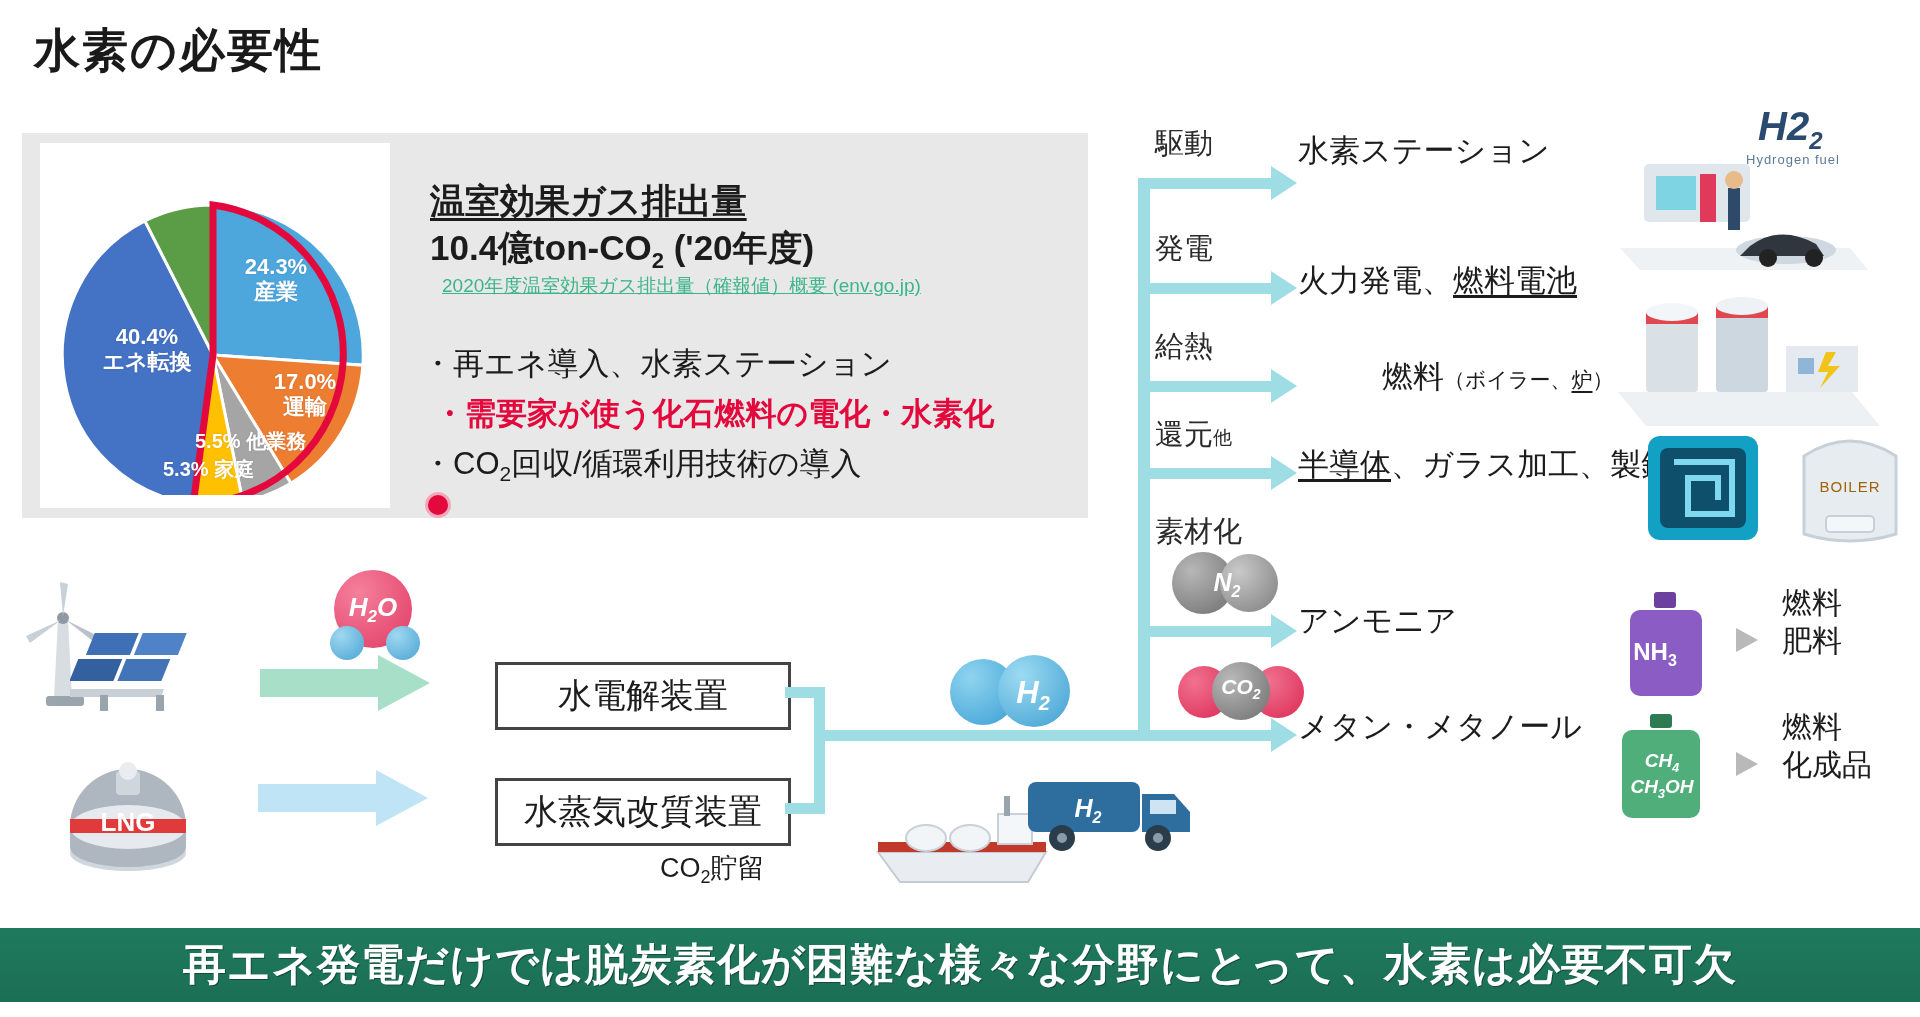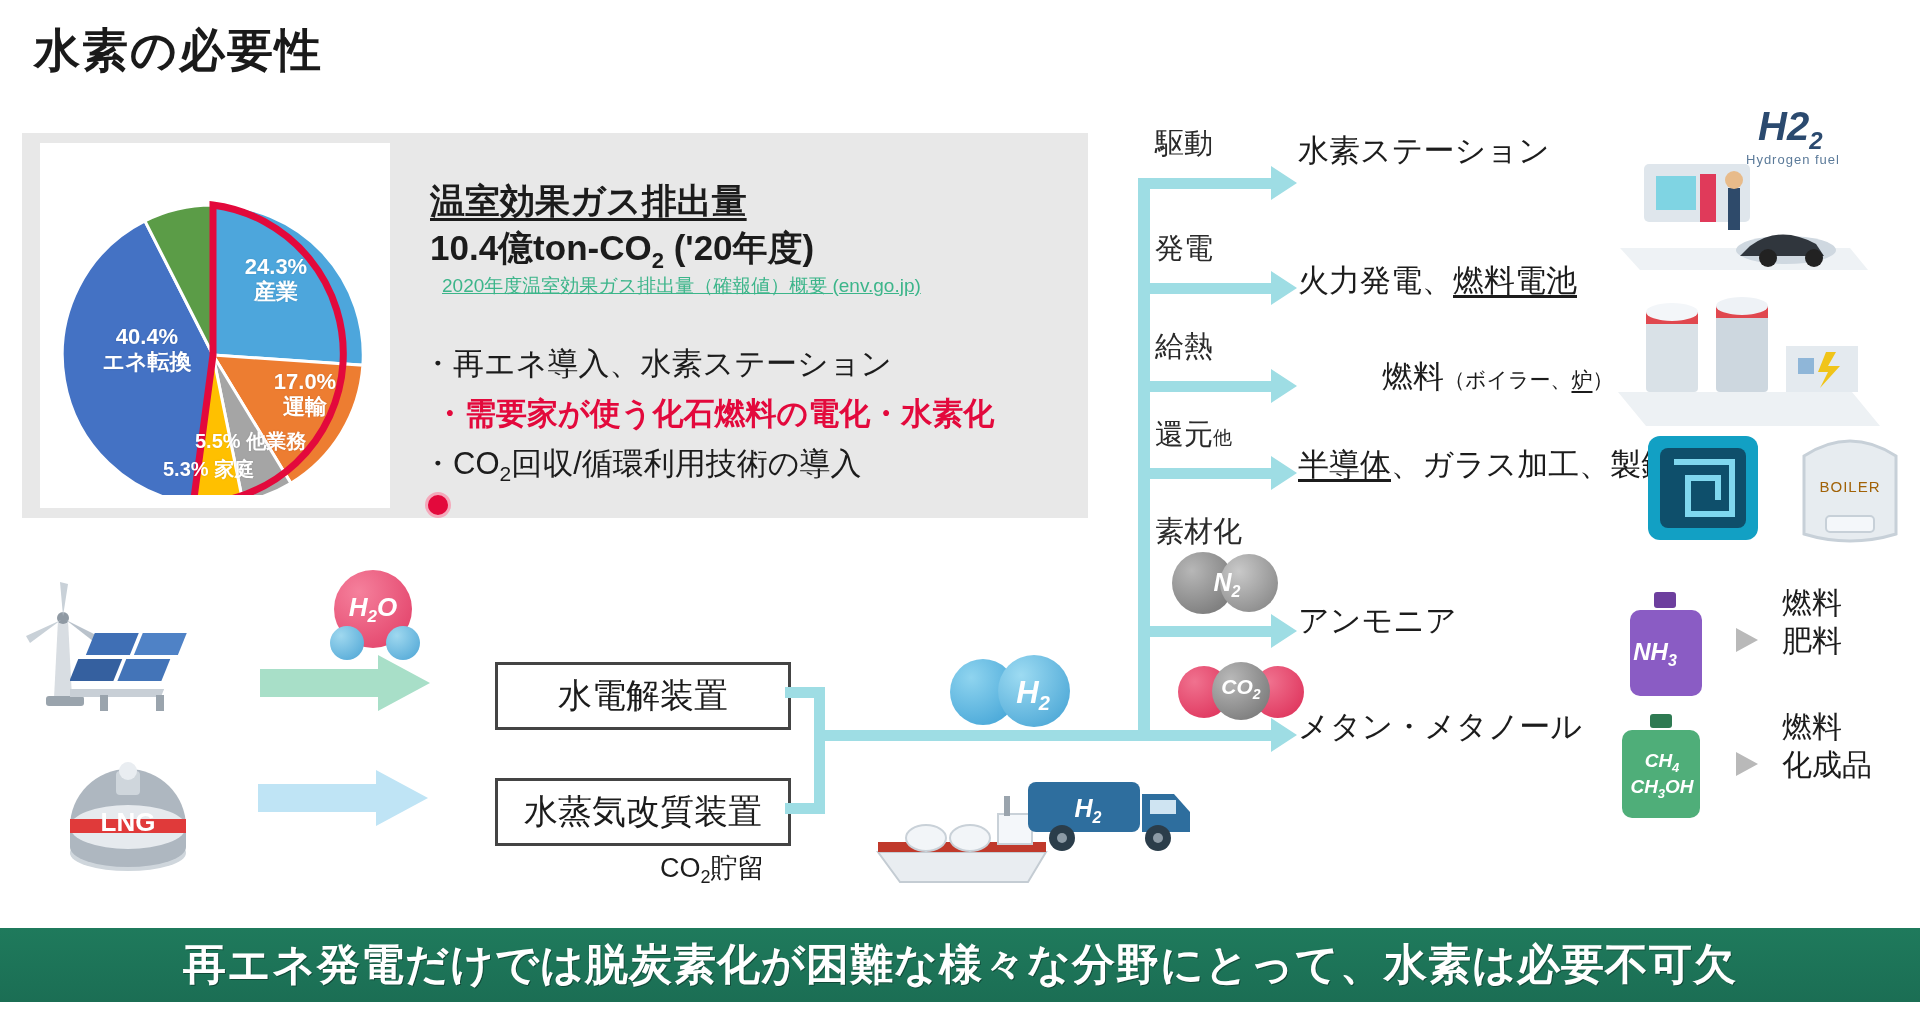--- a/index.html
+++ b/index.html
@@ -384,21 +384,21 @@
     <rect x="36" y="96" width="48" height="16" rx="4" fill="#f4f7fa" stroke="#c7d0d8" stroke-width="2"></rect>
   </svg>
   <div class="abs" style="left:28px;top:58px;width:64px;text-align:center;font-size:15px;color:#a16207;letter-spacing:1px;">BOILER</div>
 </div>
 
 <div class="abs" style="left:1618px;top:590px;width:96px;height:110px;">
   <svg width="96" height="110" viewBox="0 0 96 110">
     <rect x="36" y="2" width="22" height="16" rx="3" fill="#6d3f9e"></rect>
     <path d="M22,20 h52 a10,10 0 0,1 10,10 v66 a10,10 0 0,1 -10,10 h-52 a10,10 0 0,1 -10,-10 v-66 a10,10 0 0,1 10,-10 Z" fill="#8a5cc4"></path>
   </svg>
-  <div class="abs" style="left:12px;top:48px;width:50px;text-align:center;font-size:24px;font-style:italic;font-weight:700;color:#ffffff;">
+  <div class="abs" style="left:12px;top:48px;width:50px;text-align:center;font-size:24px;font-weight:700;color:#ffffff;">
     <span>NH</span><sub style="font-size:16px">3</sub>
   </div>
 </div>
 
 <div class="abs" style="left:1608px;top:712px;width:110px;height:112px;">
   <svg width="110" height="112" viewBox="0 0 110 112">
     <rect x="42" y="2" width="22" height="14" rx="3" fill="#2e7a52"></rect>
     <path d="M24,18 h58 a10,10 0 0,1 10,10 v68 a10,10 0 0,1 -10,10 h-58 a10,10 0 0,1 -10,-10 v-68 a10,10 0 0,1 10,-10 Z" fill="#4fae79"></path>
   </svg>
   <div class="abs" style="left:14px;top:38px;width:80px;text-align:center;font-size:19px;font-style:italic;font-weight:700;color:#ffffff;line-height:1.15;">

